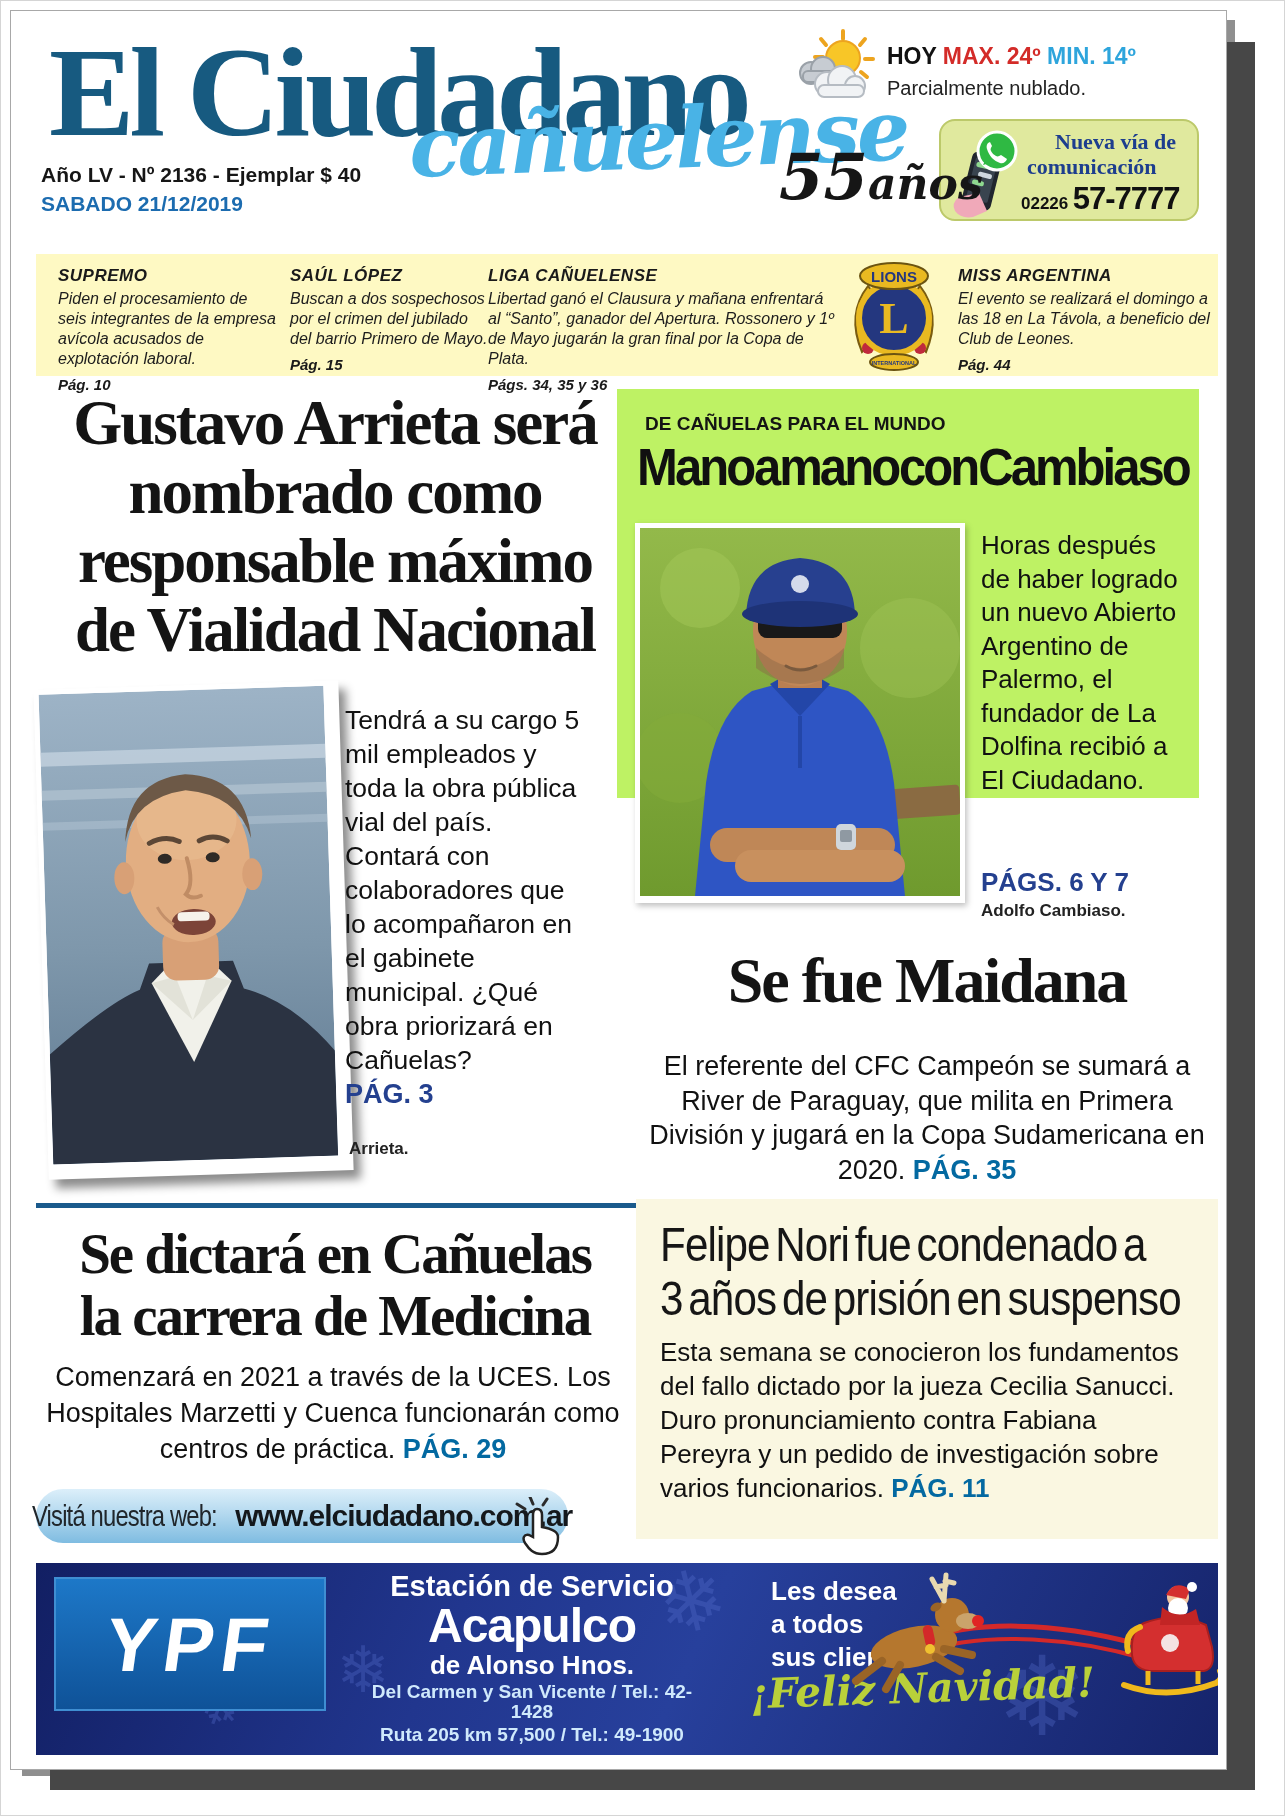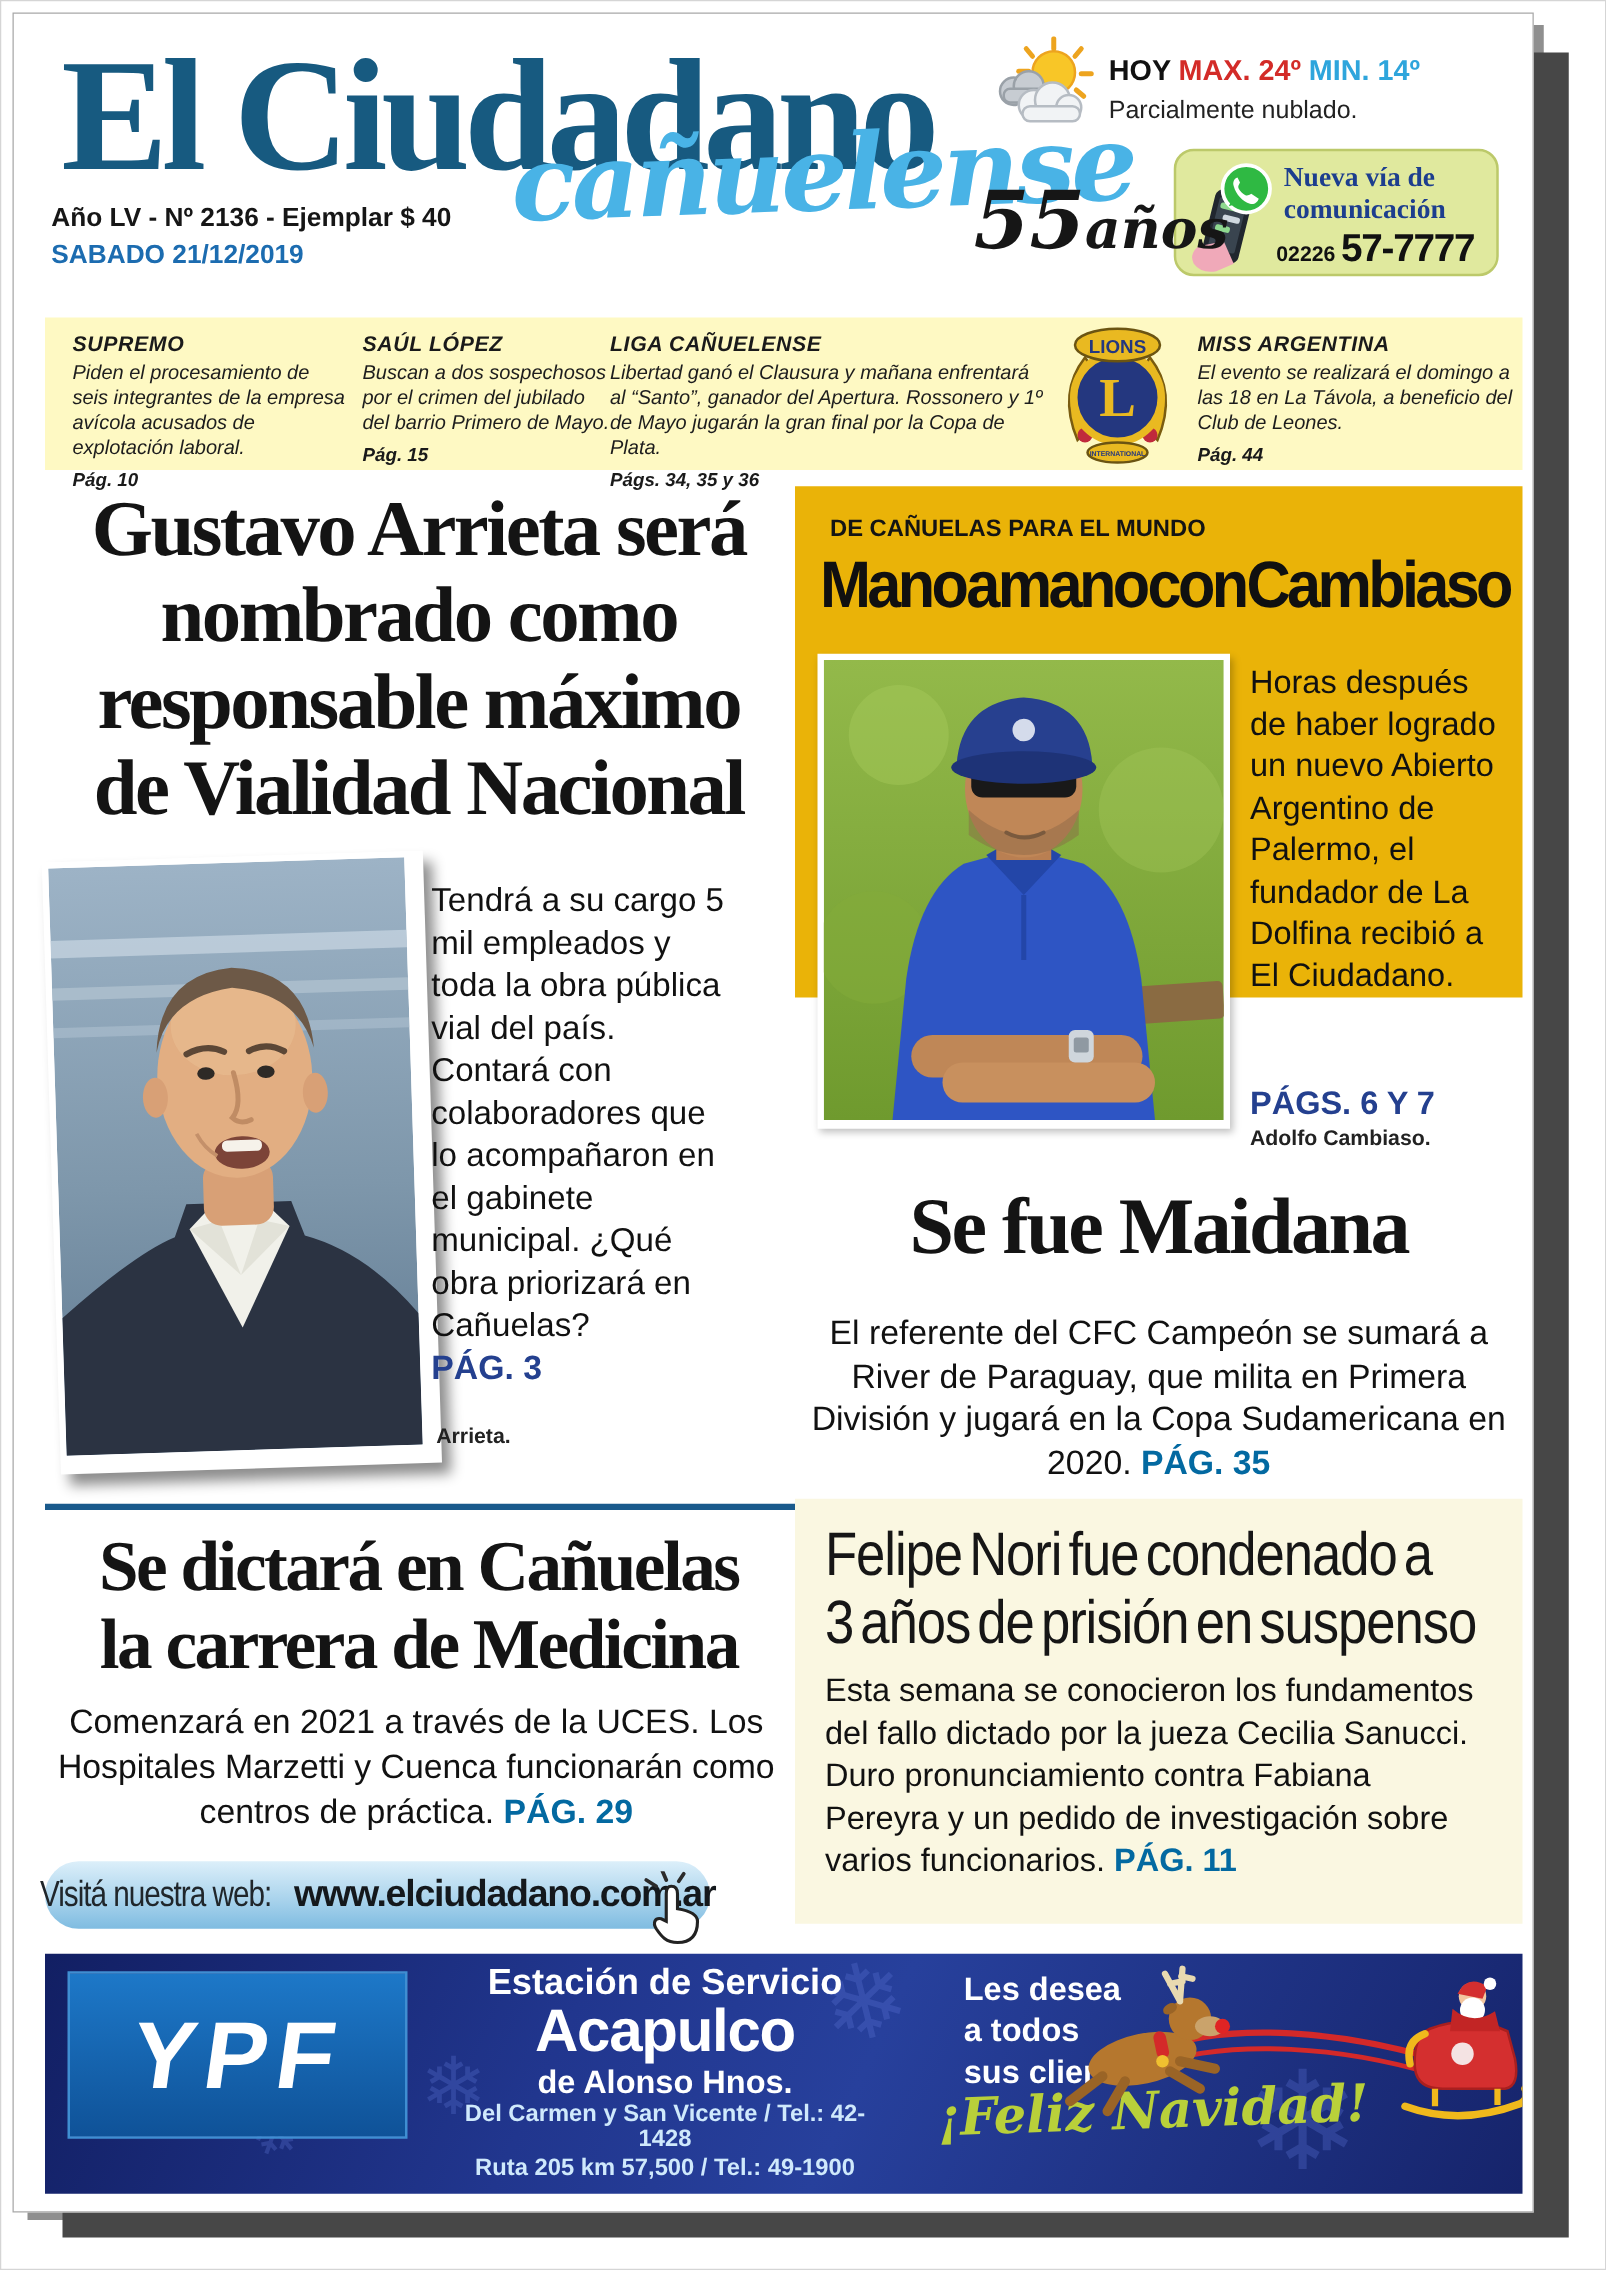--- a/index.html
+++ b/index.html
@@ -29,21 +29,21 @@
   .weather .w-row1 .wmax{color:#d32b28;}
   .weather .w-row1 .wmin{color:#2ea5dc;}
   .weather .w-cond{position:absolute;left:94px;top:48px;font-size:20px;color:#222;}
 
   
   .wapp{left:928px;top:108px;width:256px;height:98px;background:#e0e99e;
     border:2px solid #bcc96a;border-radius:16px;}
   .wapp .wa-illu{position:absolute;left:4px;top:6px;}
   .wapp .wa-l1,.wapp .wa-l2{position:absolute;left:86px;font-family:"Liberation Serif",serif;
     font-weight:700;font-size:22px;color:#1d3e8e;white-space:nowrap;}
-  .wapp .wa-l1{top:8px;} .wapp .wa-l2{top:33px;}
+  .wapp .wa-l1{top:8px;margin-left:28px;} .wapp .wa-l2{top:33px;}
   .wapp .wa-num{position:absolute;left:80px;top:60px;white-space:nowrap;color:#111;}
   .wapp .wa-pre{font-size:17px;font-weight:700;text-align:right;}
   .wapp .wa-big{font-size:31px;font-weight:700;letter-spacing:-1px;}
 
   
   .briefs{left:25px;top:243px;width:1182px;height:122px;background:#fef9c3;}
   .bcol{position:absolute;top:12px;}
   .bcol .bt{font-size:17px;font-weight:700;font-style:italic;color:#1a1a1a;letter-spacing:.5px;}
   .bcol .bx{font-size:16px;font-style:italic;line-height:20px;color:#1d1d1d;margin-top:3px;}
   .bcol .bp{font-size:15px;font-weight:700;font-style:italic;color:#1a1a1a;margin-top:7px;}
@@ -69,21 +69,21 @@
 
   .webpill{left:25px;top:1478px;width:532px;height:54px;border-radius:27px;
     background:linear-gradient(#dcEFfa 0%,#b4d9ef 45%,#7fbcе1 100%);
     background:linear-gradient(#dceffa 0%,#b4d9ef 45%,#7fbce1 100%);
     display:flex;align-items:center;justify-content:center;white-space:nowrap;}
   .webpill .wl{font-size:29px;color:#20262b;transform:scaleX(.82);transform-origin:left;letter-spacing:-1px;}
   .webpill .wu{font-size:30px;font-weight:700;color:#14181c;margin-left:-22px;letter-spacing:-1px;}
   .handicon{left:500px;top:1486px;z-index:4;}
 
   
-  .cbox{left:625px;top:378px;width:582px;height:409px;background:#eab308;}
+  .cbox{left:606px;top:378px;width:582px;height:409px;background:#bef264;}
   .cbox .kick{position:absolute;left:28px;top:24px;font-size:19px;font-weight:700;color:#141414;}
   .cbox .chead{position:absolute;left:20px;top:48px;font-size:50px;font-weight:700;color:#101010;
     letter-spacing:-3px;word-spacing:-10px;white-space:nowrap;transform:scale(.98,1.05);transform-origin:left top;}
   .cphoto{position:absolute;left:18px;top:134px;width:330px;height:380px;background:#fff;padding:5px;
     box-sizing:border-box;box-shadow:2px 3px 6px rgba(0,0,0,.25);}
   .cside{position:absolute;left:364px;top:140px;width:200px;font-size:26px;line-height:33.5px;color:#111;}
   .cpage{position:absolute;left:364px;top:478px;font-size:26px;font-weight:700;color:#24408f;white-space:nowrap;}
   .ccap{position:absolute;left:364px;top:512px;font-size:17px;font-weight:700;color:#222;}
 
   .mai-head{left:625px;top:933px;width:582px;text-align:center;font-family:"Liberation Serif",serif;

